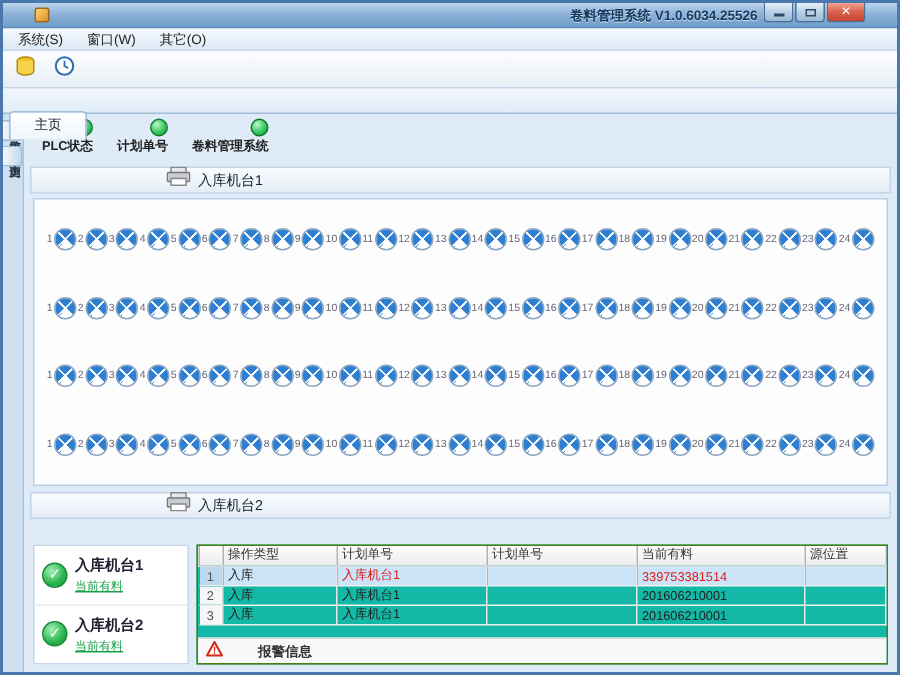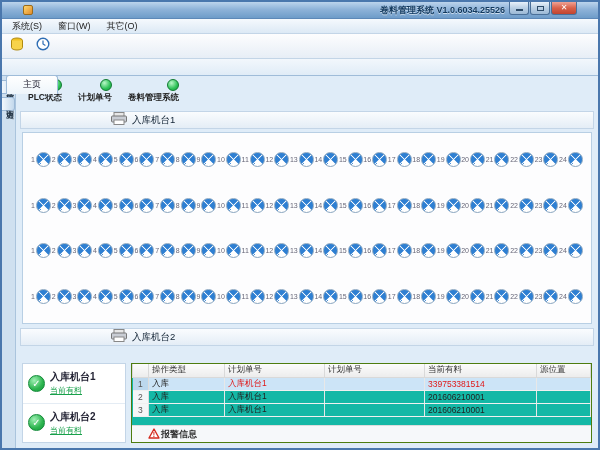--- a/index.html
+++ b/index.html
@@ -90,22 +90,22 @@
   table { width:100%; border-collapse:collapse; table-layout:fixed; font-size:8.5px; }
   th { background:linear-gradient(#fcfcfc,#ececec); border:1px solid #d9d9d9; border-top:none;
        font-weight:normal; color:#333; height:13px; text-align:left; padding:0 3px; white-space:nowrap; overflow:hidden; }
   td { border-right:1px solid #e8e8e8; border-bottom:1px solid #f0f0f0; height:13px; padding:0 3px;
        color:#222; white-space:nowrap; overflow:hidden; }
   td.rownum { background:#f5f6f8; border-right:1px solid #ddd; color:#555; text-align:center; }
   tr.sel td { background:#cce4f7; }
   tr.sel td.rownum { background:#bcd8ee; }
   td.red { color:#e01818; }
 
-  .alarm-bar { margin-top:auto; height:17px; flex:0 0 17px; display:flex; align-items:center; gap:1px;
-               padding-left:16px; background:#f6f8fa; border-top:1px solid #ddd; }
+  .alarm-bar { margin-top:auto; height:17px; flex:0 0 17px; display:flex; align-items:center; gap:23px;
+               padding-left:5px; background:#f6f8fa; border-top:1px solid #ddd; }
   .alarm-label { font-size:9px; font-weight:bold; color:#333; }
 </style>
 </head>
 <body>
 
 <div class="window">
 
   <div class="titlebar">
     <span class="app-ico"></span>
     <span class="title">卷料管理系统 V1.0.6034.25526</span>

